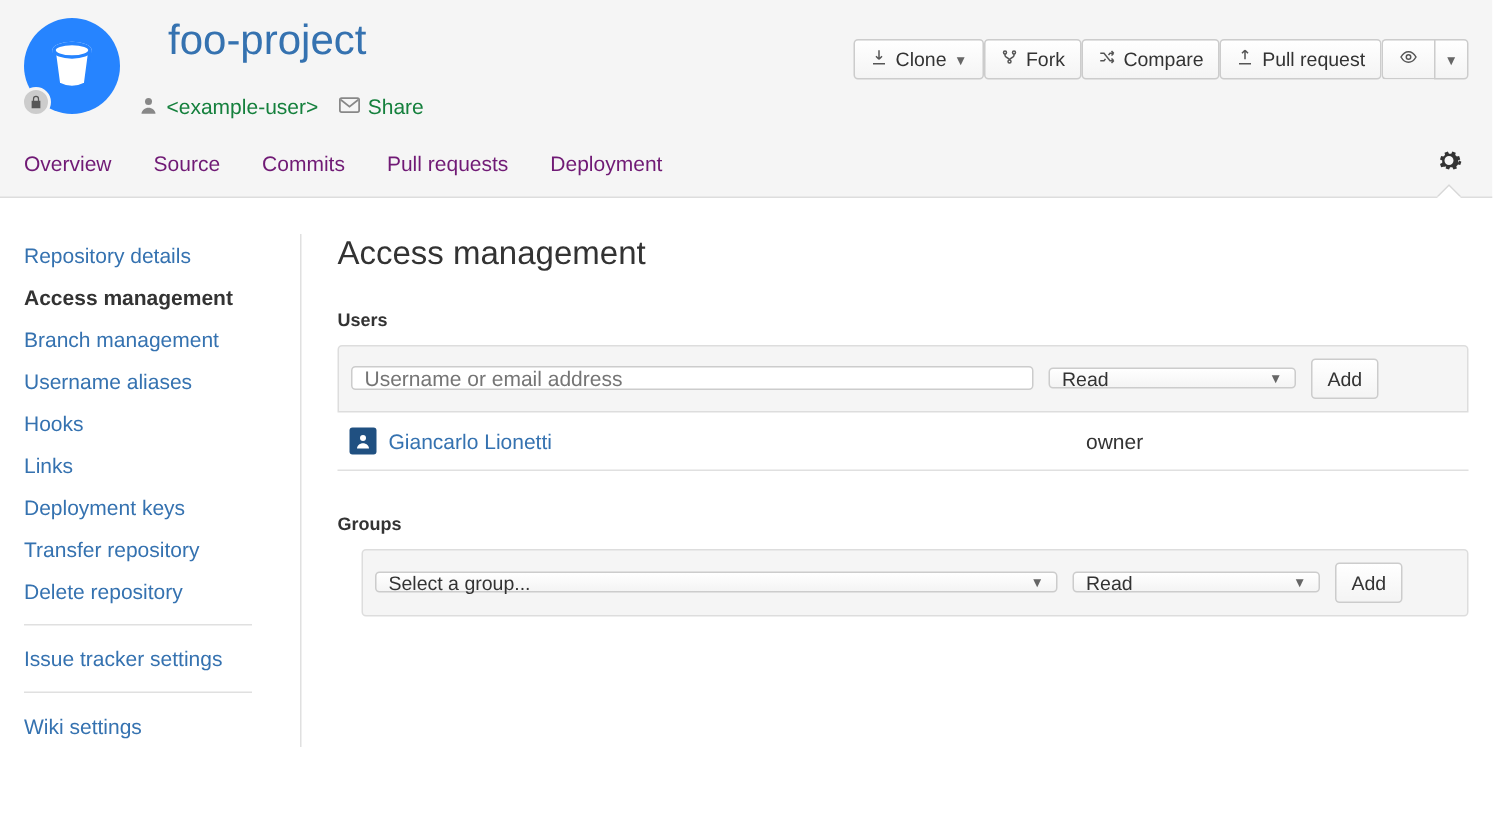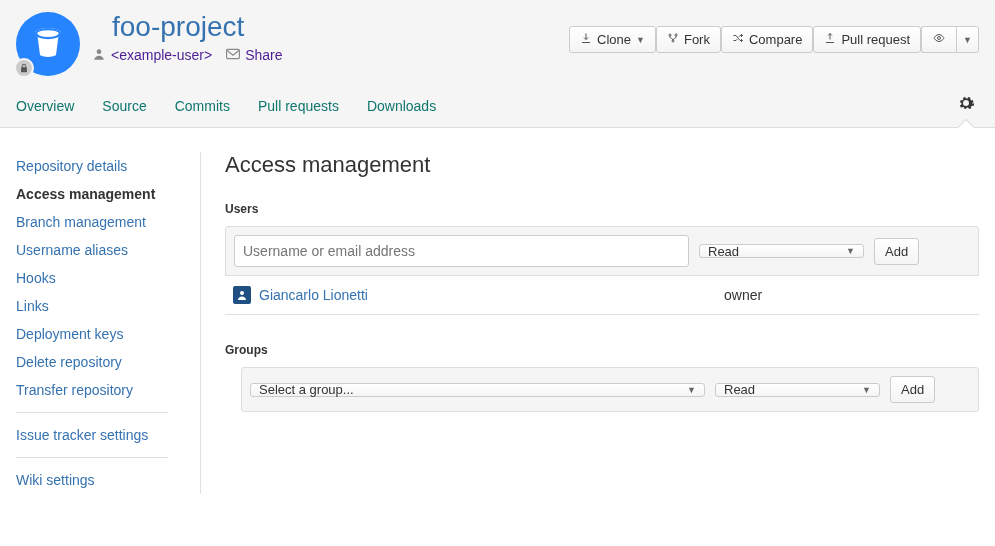--- a/index.html
+++ b/index.html
@@ -6,50 +6,50 @@
 body { font-family: -apple-system, "Helvetica Neue", Arial, sans-serif; font-size: 14px; color: #333; background: #fff; width: 995px; }
 a { color: #3572b0; text-decoration: none; }
 
 .header { background: #f5f5f5; padding: 12px 16px 0 16px; border-bottom: 1px solid #ddd; }
 .header-top { display: flex; align-items: flex-start; }
 .logo-wrap { position: relative; width: 64px; height: 64px; margin-right: 12px; }
 .logo-circle { width: 64px; height: 64px; border-radius: 50%; background: #2684ff; display: flex; align-items: center; justify-content: center; }
 .logo-circle svg { width: 36px; height: 36px; }
 .lock-badge { position: absolute; bottom: -2px; left: -2px; width: 20px; height: 20px; border-radius: 50%; background: #ccc; display: flex; align-items: center; justify-content: center; font-size: 10px; color: #555; border: 2px solid #f5f5f5; }
 .proj-title { font-size: 28px; font-weight: 400; color: #3572b0; line-height: 1.1; margin-left: 20px; }
-.proj-meta { margin-top: 4px; display: flex; align-items: center; gap: 14px; color: #4c1d95; font-size: 14px; }
+.proj-meta { margin-top: 20px; display: flex; align-items: center; gap: 14px; color: #15803d; font-size: 14px; }
 .meta-item { display: inline-flex; align-items: center; gap: 5px; }
 .meta-icon { color: #888; }
 
 .header-actions { margin-left: auto; display: flex; gap: 0; align-items: center; padding-top: 14px; }
 .btn { background: linear-gradient(#fff,#f4f4f4); border: 1px solid #ccc; border-radius: 3px; padding: 5px 10px; font-size: 13px; color: #333; cursor: pointer; display: inline-flex; align-items: center; gap: 5px; white-space: nowrap; }
 .btn .caret { font-size: 9px; color: #666; }
 .btn-split { display: inline-flex; }
 .btn-split .btn:first-child { border-top-right-radius: 0; border-bottom-right-radius: 0; border-right: none; }
 .btn-split .btn:last-child { border-top-left-radius: 0; border-bottom-left-radius: 0; padding: 5px 6px; }
 
 .tabbar { display: flex; gap: 28px; padding: 18px 0 10px 0; align-items: center; }
-.tabbar a { color: #0f766e; font-size: 14px; }
+.tabbar a { color: #701a75; font-size: 14px; }
 .gear { margin-left: auto; margin-right: 4px; color: #333; font-size: 18px; position: relative; }
 .gear::after { content: ""; position: absolute; left: 50%; transform: translateX(-50%); bottom: -11px; width: 0; height: 0; border-left: 8px solid transparent; border-right: 8px solid transparent; border-bottom: 8px solid #fff; filter: drop-shadow(0 -1px 0 #ccc); }
 
 .body-wrap { display: flex; padding: 24px 16px; }
 .sidebar { width: 185px; border-right: 1px solid #e0e0e0; padding-right: 32px; }
 .sidebar ul { list-style: none; }
 .sidebar li { padding: 6px 0; font-size: 14px; }
 .sidebar li a { color: #3572b0; }
 .sidebar li.active { font-weight: bold; color: #333; }
 .sidebar hr { border: none; border-top: 1px solid #e0e0e0; margin: 8px 0; }
 
 .main { flex: 1; padding-left: 24px; }
 h1 { font-size: 22px; font-weight: 400; margin-bottom: 24px; }
 h2 { font-size: 12px; font-weight: bold; margin-bottom: 10px; }
 
 .panel-row { background: #f5f5f5; border: 1px solid #ddd; border-radius: 3px 3px 0 0; padding: 8px; display: flex; gap: 10px; align-items: center; }
-.panel-row input[type=text] { flex: 1; height: 32px; border: 1px solid #ccc; border-radius: 3px; padding: 0 8px; font-size: 14px; background: #fff; max-width: 455px; }
+.panel-row input[type=text] { flex: 1; height: 16px; border: 1px solid #ccc; border-radius: 3px; padding: 0 8px; font-size: 14px; background: #fff; max-width: 455px; }
 .select { height: 14px; border: 1px solid #ccc; border-radius: 3px; background: linear-gradient(#fff,#f4f4f4); padding: 0 24px 0 8px; font-size: 13px; display: inline-flex; align-items: center; position: relative; min-width: 165px; cursor: pointer; }
 .select .caret { position: absolute; right: 8px; font-size: 9px; color: #666; }
 .group-select { flex: 1; max-width: 455px; }
 
 .user-row { display: flex; align-items: center; padding: 10px 8px; border-bottom: 1px solid #e0e0e0; }
 .user-row .uicon { width: 18px; height: 18px; background: #205081; color: #fff; font-size: 12px; display: inline-flex; align-items: center; justify-content: center; border-radius: 2px; margin-right: 8px; }
 .user-row .uname { color: #3572b0; flex: 0 0 455px; }
 .user-row .role { color: #333; padding-left: 10px; }
 
 .section-gap { height: 28px; }
@@ -138,41 +138,41 @@
         </button>
       </span>
     </div>
   </div>
 
   <div class="tabbar">
     <a href="#">Overview</a>
     <a href="#">Source</a>
     <a href="#">Commits</a>
     <a href="#">Pull requests</a>
-    <a href="#">Downloads</a>
+    <a href="#">Deployment</a>
     <span class="gear">
       <svg width="18" height="18" viewBox="0 0 24 24" fill="#333">
           <path d="M12 8a4 4 0 1 0 0 8 4 4 0 0 0 0-8zm9 4l2 1-1 3-2-.5a8 8 0 0 1-1.5 1.5l.5 2-3 1-1-2a8 8 0 0 1-2 0l-1 2-3-1 .5-2A8 8 0 0 1 7 17.5L5 18l-1-3 2-1a8 8 0 0 1 0-2l-2-1 1-3 2 .5A8 8 0 0 1 8.5 7L8 5l3-1 1 2a8 8 0 0 1 2 0l1-2 3 1-.5 2A8 8 0 0 1 19 8.5l2-.5 1 3-2 1a8 8 0 0 1 0 2z"></path>
         </svg>
     </span>
   </div>
 </div>
 
 <div class="body-wrap">
   <nav class="sidebar">
     <ul>
       <li><a href="#">Repository details</a></li>
       <li class="active">Access management</li>
       <li><a href="#">Branch management</a></li>
       <li><a href="#">Username aliases</a></li>
       <li><a href="#">Hooks</a></li>
       <li><a href="#">Links</a></li>
       <li><a href="#">Deployment keys</a></li>
+      <li><a href="#">Transfer repository</a></li>
       <li><a href="#">Delete repository</a></li>
-      <li><a href="#">Transfer repository</a></li>
     </ul>
     <hr>
     <ul>
         <li><a href="#">Issue tracker settings</a></li>
       </ul>
     <hr>
     <ul>
         <li><a href="#">Wiki settings</a></li>
       </ul>
   </nav>

